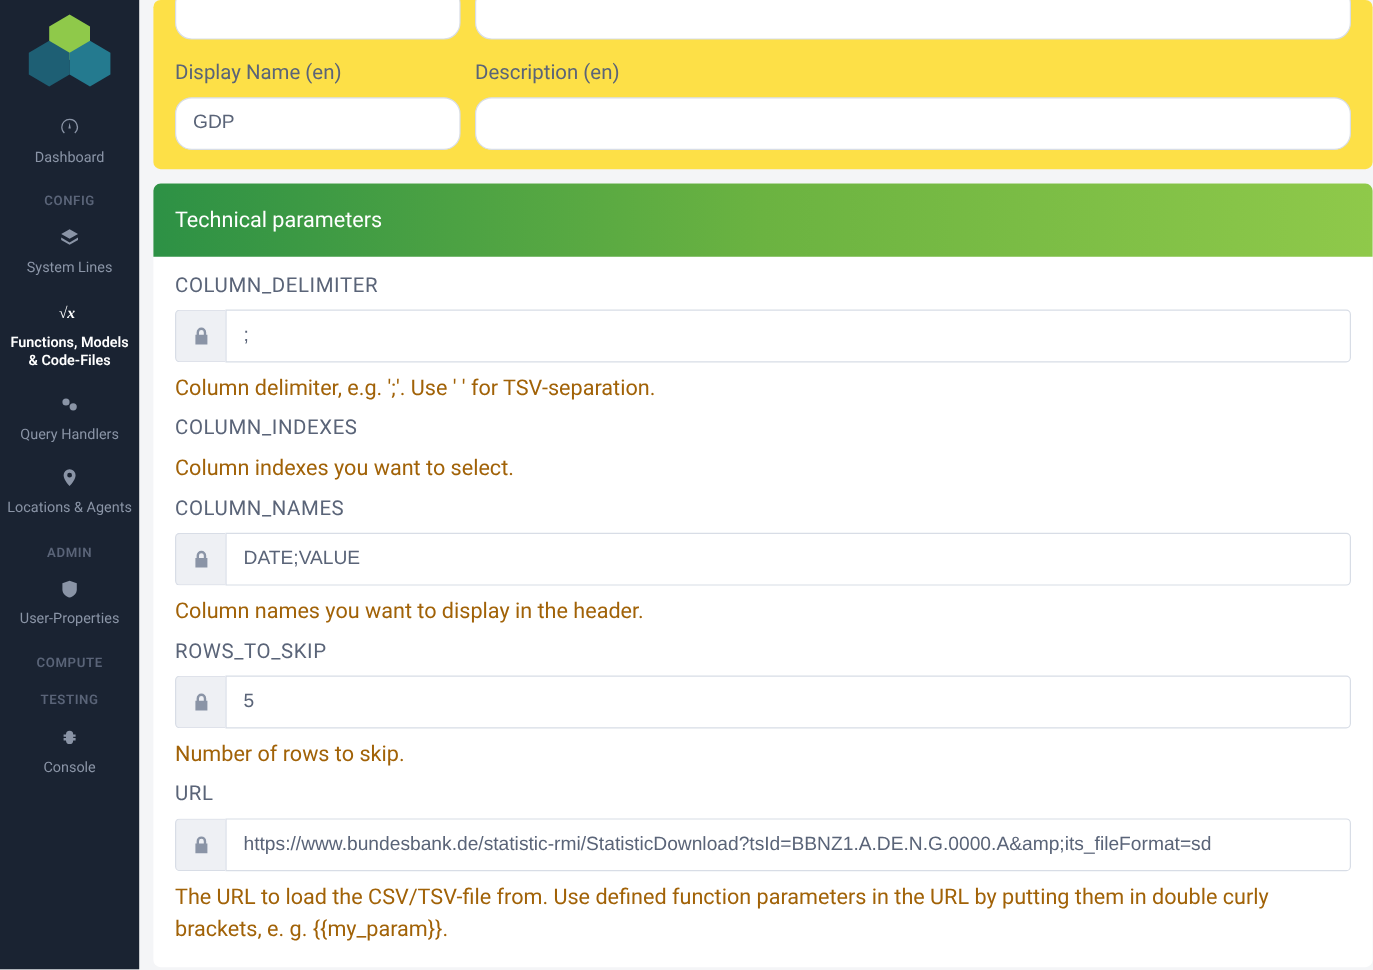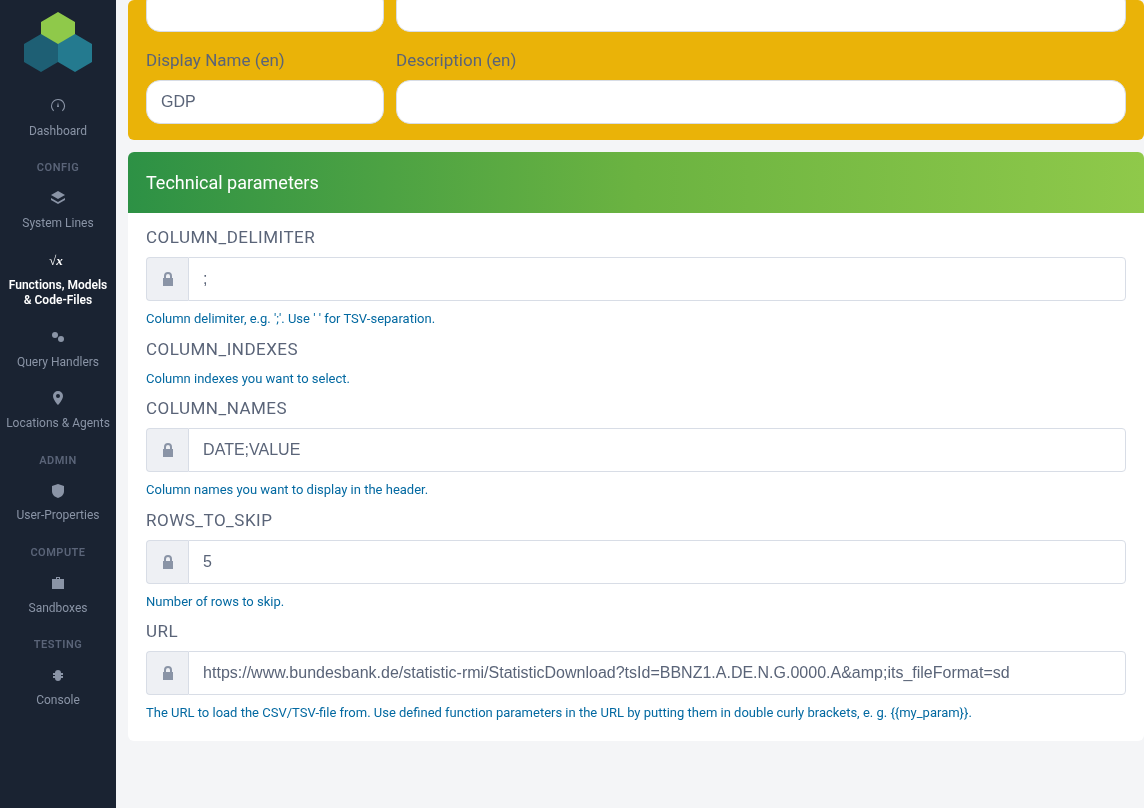--- a/index.html
+++ b/index.html
@@ -12,39 +12,39 @@
 .sidebar::-webkit-scrollbar { width: 0; }
 .logo { width: 70px; height: 70px; display: flex; justify-content: center; align-items: center; margin-bottom: 12px; }
 .nav-item { width: 100%; text-align: center; padding: 8px 6px 12px 6px; cursor: pointer; color: #8a94a6; font-size: 12px; line-height: 1.3; }
 .nav-item.active { color: #fff; font-weight: 600; }
 .nav-item .icon { display: block; margin: 0 auto 4px auto; font-size: 16px; color: inherit; }
 .nav-section { width: 100%; text-align: center; color: #5a6478; font-size: 11px; font-weight: 600; letter-spacing: 0.5px; padding: 10px 0 8px 0; }
 
 
 .main { flex: 1; overflow-y: auto; padding: 0 0 0 0; }
 
-.card { background: #eab308; border-radius: 6px; margin: 0 0 12px 12px; padding: 0 18px 16px 18px; }
+.card { background: #fde047; border-radius: 6px; margin: 0 0 12px 12px; padding: 0 18px 16px 18px; }
 .card.first { padding-top: 0; }
 
 .form-row { display: flex; gap: 12px; }
 .form-col { flex: 1; padding-top: 0; }
 .form-col.narrow { flex: 0 0 238px; }
 .form-label { font-size: 17px; color: #5a6478; font-weight: 400; margin: 18px 0 10px 0; display: block; }
 .input { width: 100%; height: 44px; border: 1px solid #d8dde6; border-radius: 14px; padding: 0 14px; font-size: 16px; color: #5a6478; background: #fff; }
 
 .panel { margin: 0 0 12px 12px; background: #fff; border-radius: 6px 6px 6px 6px; overflow: visible; }
 .panel-header { background: linear-gradient(90deg, #2d9145 0%, #6bb341 50%, #8fc94a 100%); color: #fff; font-size: 18px; padding: 20px 18px; border-radius: 6px 6px 0 0; }
 .panel-body { padding: 14px 18px 8px 18px; }
 
 .param-block { margin-bottom: 10px; }
 .param-label { font-size: 17px; color: #5a6478; font-weight: 400; margin-bottom: 10px; letter-spacing: 0.5px; }
 .input-group { display: flex; }
 .addon { width: 44px; height: 44px; background: #eef0f4; border: 1px solid #d8dde6; border-right: none; border-radius: 4px 0 0 4px; display: flex; align-items: center; justify-content: center; color: #8a94a6; }
 .input-group .input { border-radius: 0 4px 4px 0; }
-.helptext { font-size: 13px; color: #0369a1; margin-top: 8px; line-height: 1.5; }
+.helptext { font-size: 18px; color: #a16207; margin-top: 8px; line-height: 1.5; }
 
 svg.lock { width: 14px; height: 16px; }
 </style>
 </head>
 <body>
 
 <div class="app">
 
   <div class="sidebar">
     <div class="logo">
@@ -110,28 +110,20 @@
         <svg width="16" height="16" viewBox="0 0 16 16" fill="currentColor">
             <path d="M8 1L2 3v5c0 4 3 6 6 7 3-1 6-3 6-7V3L8 1z"></path>
           </svg>
       </span>
       <span>User-Properties</span>
     </div>
 
 
     <div class="nav-section">COMPUTE</div>
 
-    <div class="nav-item">
-      <span class="icon">
-        <svg width="16" height="16" viewBox="0 0 16 16" fill="currentColor">
-            <path d="M6 2v2H2v10h12V4h-4V2H6zm1 1h2v1H7V3z"></path>
-          </svg>
-      </span>
-      <span>Sandboxes</span>
-    </div>
 
     <div class="nav-section">TESTING</div>
 
     <div class="nav-item">
       <span class="icon">
         <svg width="16" height="16" viewBox="0 0 16 16" fill="currentColor">
             <path d="M8 3a3 3 0 00-3 3H3v2h2v1H3v2h2a3 3 0 006 0h2v-2h-2V8h2V6h-2a3 3 0 00-3-3z"></path>
           </svg>
       </span>
       <span>Console</span>

